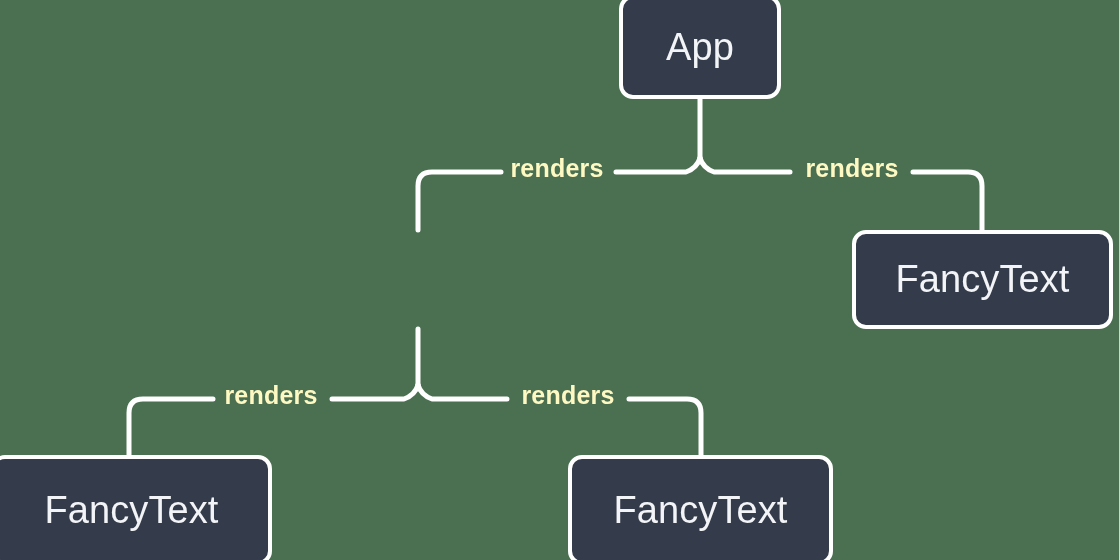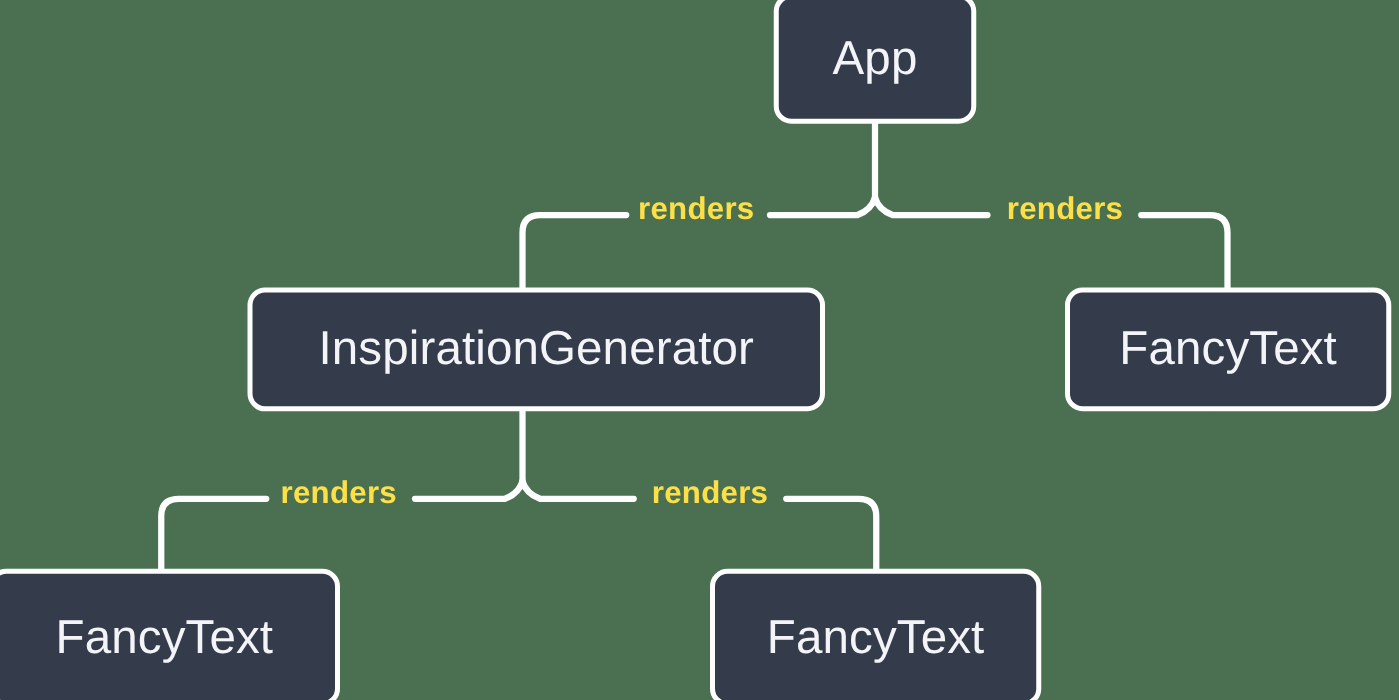--- a/index.html
+++ b/index.html
@@ -37,21 +37,21 @@
     align-items: center;
     justify-content: center;
     color: #f2f4f7;
     font-size: 38px;
     font-weight: 400;
     letter-spacing: 0.1px;
     white-space: nowrap;
   }
   .edge-label {
     position: absolute;
-    color: #fde047;
+    color: #fef9c3;
     font-size: 25px;
     font-weight: 700;
     letter-spacing: 0.2px;
     white-space: nowrap;
     transform: translate(-50%, -50%);
   }
 </style>
 </head>
 <body>
 
@@ -76,23 +76,20 @@
       <path d="M 213 399 L 143 399 q -14 0 -14 14 L 129 455"></path>
 
       <path d="M 629 399 L 687 399 q 14 0 14 14 L 701 455"></path>
     </g>
   </svg>
 
   <div class="node" style="left:619px; top:-5px; width:162px; height:104px;">
     <span>App</span>
   </div>
 
-  <div class="node" style="left:198px; top:230px; width:462px; height:99px;">
-    <span>InspirationGenerator</span>
-  </div>
 
   <div class="node" style="left:852px; top:230px; width:261px; height:99px;">
     <span>FancyText</span>
   </div>
 
   <div class="node" style="left:-9px; top:455px; width:281px; height:110px;">
     <span>FancyText</span>
   </div>
 
   <div class="node" style="left:568px; top:455px; width:265px; height:110px;">

